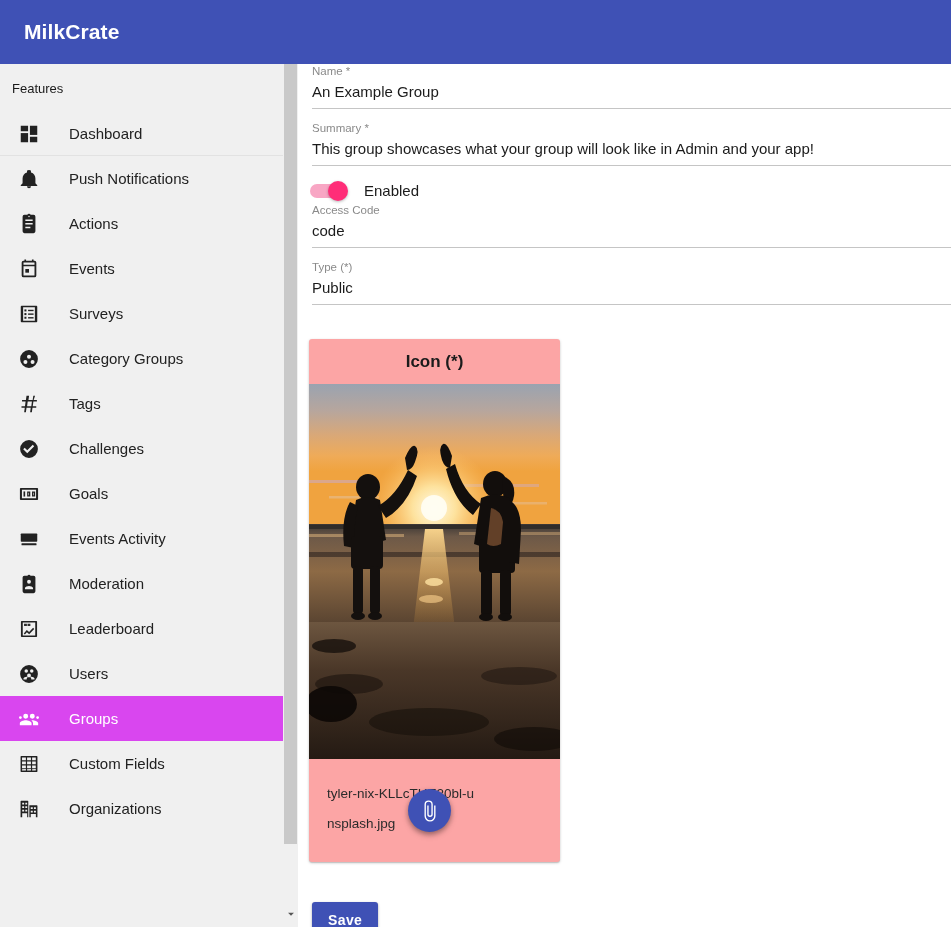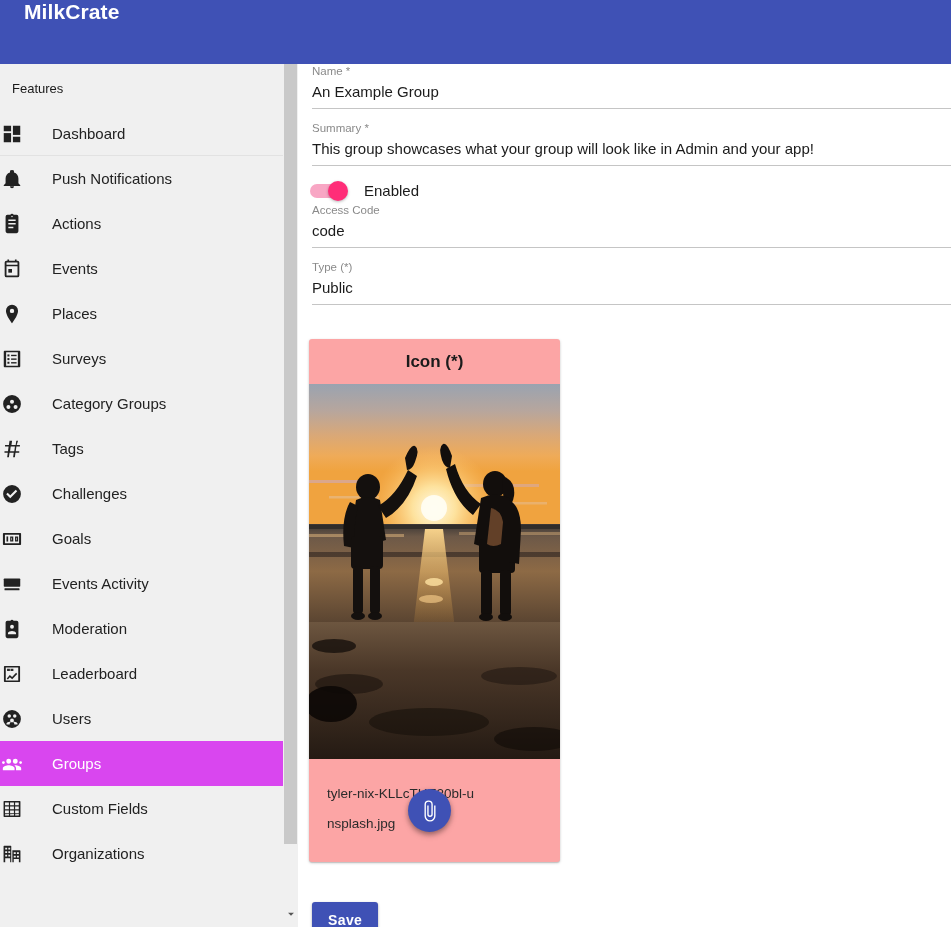--- a/index.html
+++ b/index.html
@@ -9,21 +9,21 @@
     background: #ffffff;
     overflow: hidden;
   }
   #app { position: relative; width: 951px; height: 927px; }
 
   
   .appbar {
     position: absolute; left: 0; top: 0;
     width: 951px; height: 64px;
     background: #3f51b5;
-    display: flex; 
+    display: flex; align-items: center;
     z-index: 30;
   }
   .appbar-title {
     color: #ffffff;
     font-size: 21px;
     font-weight: bold;
     letter-spacing: 0.1px;
     margin-left: 24px;
   }
 
@@ -37,20 +37,21 @@
   .sidebar-heading {
     font-size: 13px;
     color: #1a1a1a;
     padding: 17px 0 15px 12px;
     font-weight: normal;
   }
   .nav-list { list-style: none; }
   .nav-item {
     display: flex; align-items: center;
     height: 45px;
+    padding-left: 17px;
     color: #222222;
     cursor: pointer;
     position: relative;
   }
   .nav-item.divided::after {
     content: "";
     position: absolute; left: 0; right: 0; bottom: 0;
     height: 1px; background: #e2e2e2;
   }
   .nav-item.active {
@@ -254,28 +255,20 @@
           <span class="nav-label">Actions</span>
         </li>
         <li class="nav-item">
           <span class="nav-icon">
             <svg width="22" height="22" viewBox="0 0 24 24" fill="#222222">
               <path d="M18 3h-1V1.6h-1.8V3H8.8V1.6H7V3H6a2 2 0 0 0-2 2v14a2 2 0 0 0 2 2h12a2 2 0 0 0 2-2V5a2 2 0 0 0-2-2zm0 16H6V9h12zM6 7.4V5h12v2.4z"></path>
               <rect x="8" y="12" width="4" height="4"></rect>
             </svg>
           </span>
           <span class="nav-label">Events</span>
-        </li>
-        <li class="nav-item">
-          <span class="nav-icon">
-            <svg width="22" height="22" viewBox="0 0 24 24" fill="#222222">
-              <path d="M12 2a6.6 6.6 0 0 0-6.6 6.6C5.4 13.6 12 22 12 22s6.6-8.4 6.6-13.4A6.6 6.6 0 0 0 12 2zm0 9a2.4 2.4 0 1 1 0-4.8A2.4 2.4 0 0 1 12 11z"></path>
-            </svg>
-          </span>
-          <span class="nav-label">Places</span>
         </li>
         <li class="nav-item">
           <span class="nav-icon">
             <svg width="22" height="22" viewBox="0 0 24 24" fill="#222222">
               <path d="M4 3h16a1 1 0 0 1 1 1v16a1 1 0 0 1-1 1H4a1 1 0 0 1-1-1V4a1 1 0 0 1 1-1zm1.6 1.6v14.8h12.8V4.6z"></path>
               <rect x="7" y="7" width="2.2" height="2.2"></rect>
               <rect x="11" y="7.4" width="6" height="1.5"></rect>
               <rect x="7" y="11" width="2.2" height="2.2"></rect>
               <rect x="11" y="11.4" width="6" height="1.5"></rect>
               <rect x="7" y="15" width="2.2" height="2.2"></rect>

